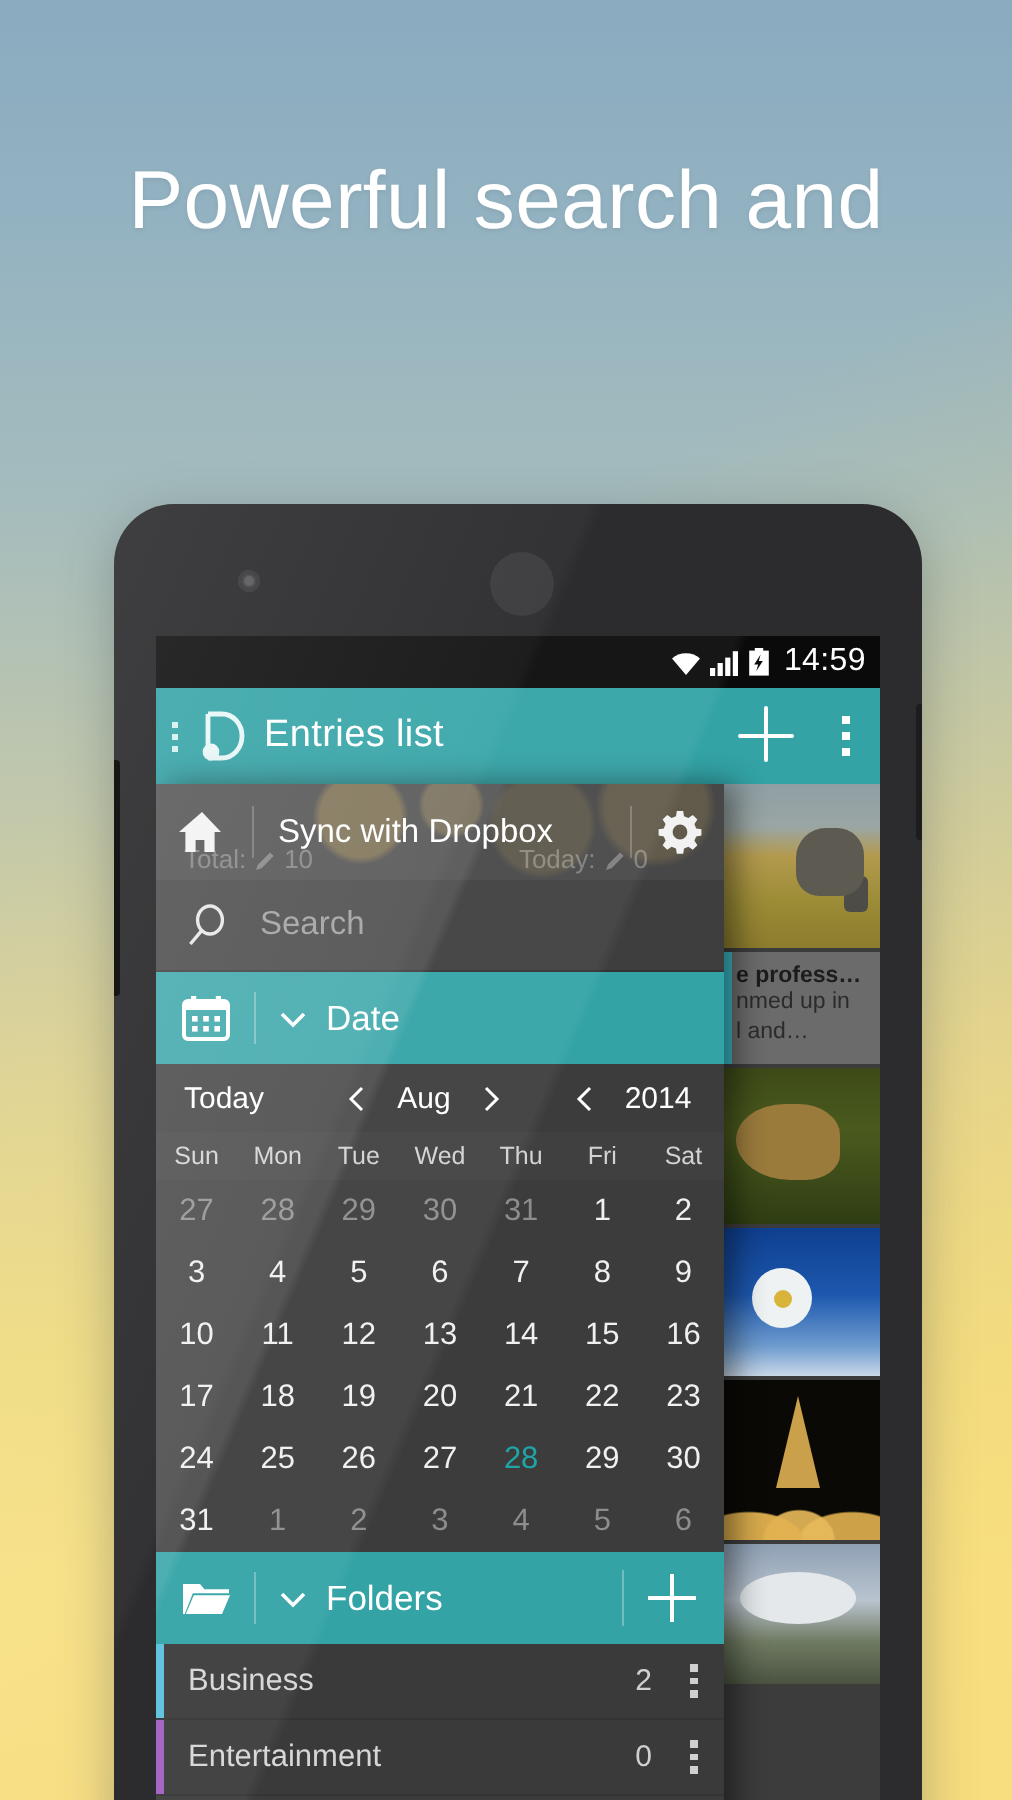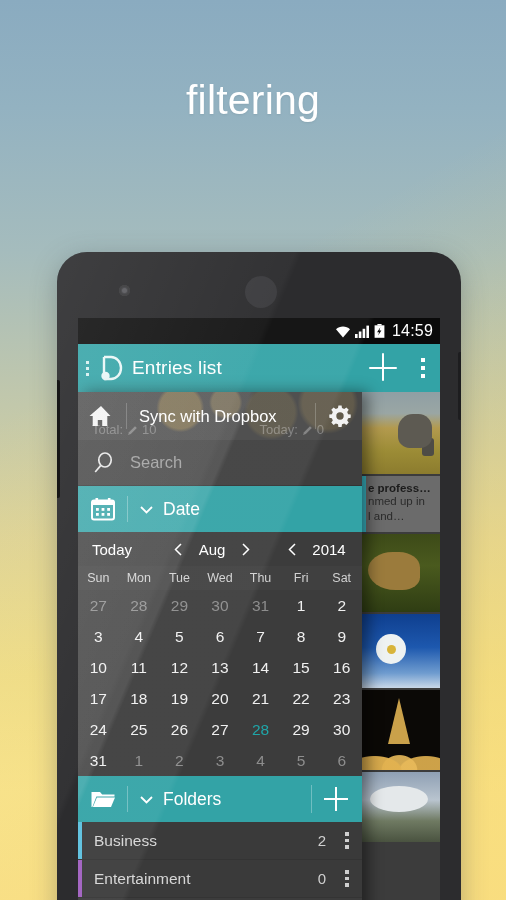--- a/index.html
+++ b/index.html
@@ -213,21 +213,21 @@
     position:absolute;inset:0;pointer-events:none;z-index:35;
     background:linear-gradient(113deg, rgba(255,255,255,.05) 0%, rgba(255,255,255,.05) 46%, rgba(255,255,255,0) 47%);
   }
 </style>
 </head>
 <body>
 
 <div class="bg-warm"></div>
 
 <div class="headline">
-  <div>filtering</div>
+  <div>Powerful search and</div>
 </div>
 
 <div class="phone">
   <div class="bezel-top">
     <div class="cam"></div>
     <div class="speaker"></div>
   </div>
   <div class="btn-right"></div>
   <div class="btn-left"></div>
 

